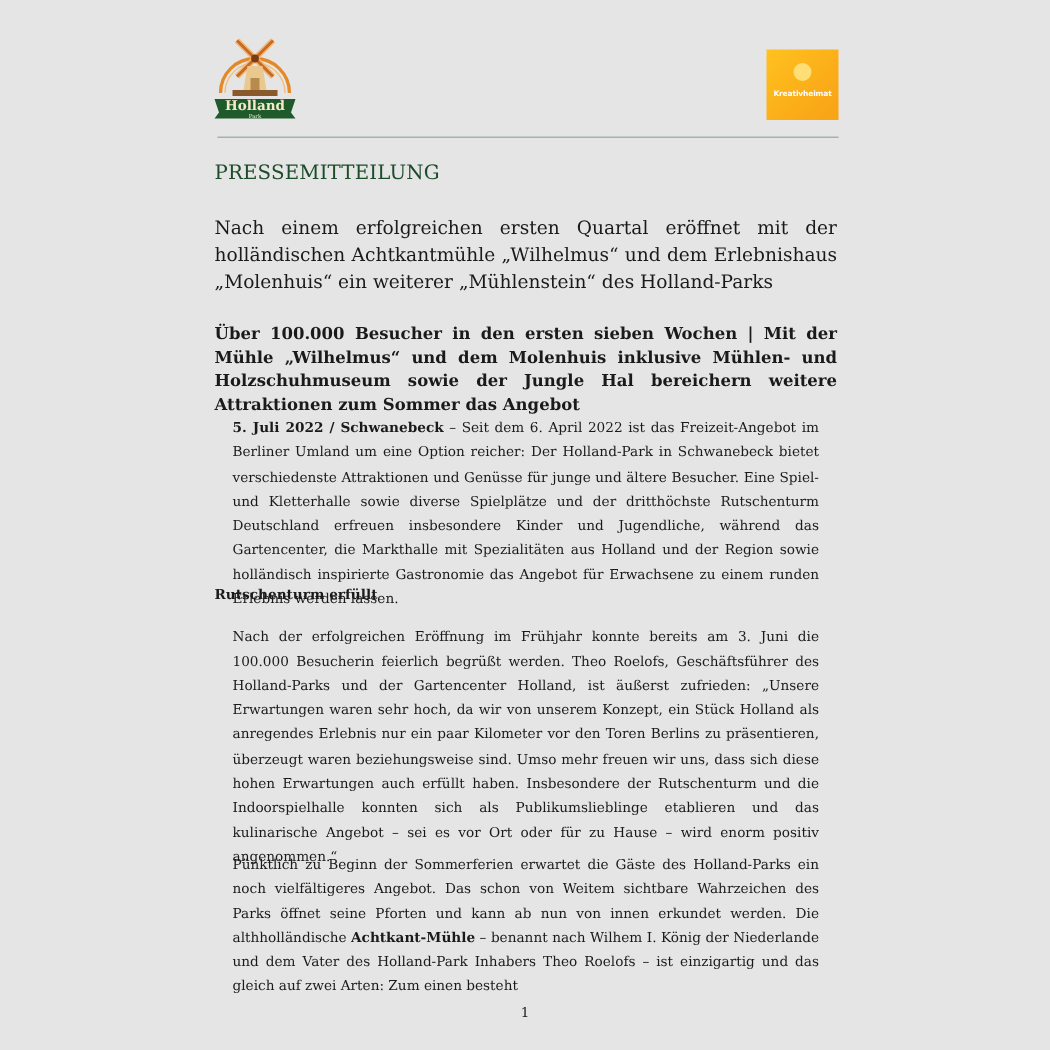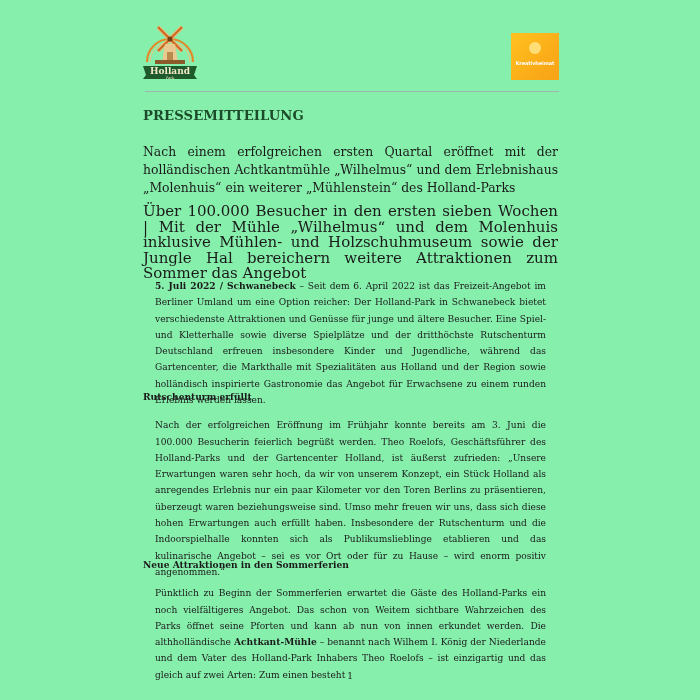--- a/index.html
+++ b/index.html
@@ -1,31 +1,31 @@
 <!DOCTYPE html>
 <html><head>
 <meta charset="utf-8">
 <style>
   html, body { margin: 0; padding: 0; background: #ffffff; }
   body { width: 700px; height: 700px; position: relative; overflow: hidden; }
-  .page { position: absolute; left: 0; top: 0; width: 700px; height: 700px; background: #86efac; }
+  .page { position: absolute; left: 0; top: 0; width: 700px; height: 700px; background: #e5e5e5; }
 
   .logo-left { position: absolute; left: 141px; top: 22px; width: 58px; height: 62px; }
   .logo-right { position: absolute; left: 511px; top: 33px; width: 48px; height: 47px;
     background: linear-gradient(135deg, #ffc21f 0%, #fbad19 60%, #f7a316 100%); }
   .logo-right .sun { position: absolute; left: 18px; top: 9px; width: 12px; height: 12px; border-radius: 50%; background: #ffe07a; opacity: .95; }
   .logo-right .brand { position: absolute; left: 0; right: 0; top: 27px; text-align: center; font-family: "DejaVu Sans", sans-serif; font-weight: bold; font-size: 5px; color: #fff; letter-spacing: -0.1px; }
 
   .rule { position: absolute; left: 145px; top: 91px; width: 414px; height: 1px; background: #9fb5b0; }
 
-  .title { position: absolute; left: 143px; top: 108px; font-family: "DejaVu Serif", serif; font-weight: bold; font-size: 13.2px; color: #1c4c2a; letter-spacing: 0.1px; }
+  .title { position: absolute; left: 143px; top: 108px; font-family: "DejaVu Serif", serif; font-weight: normal; font-size: 13.2px; color: #1c4c2a; letter-spacing: 0.1px; }
 
   .doc { position: absolute; left: 143px; width: 415px; font-family: "DejaVu Serif", serif; color: #1a1a1a; text-align: justify; }
   .headline { top: 143px; font-size: 12.4px; font-weight: normal; line-height: 18px; }
-  .subhead { top: 204px; font-size: 15px; font-weight: normal; line-height: 15.5px; }
+  .subhead { top: 215px; font-size: 11px; font-weight: bold; line-height: 15.5px; }
   .body1 { top: 266px; font-size: 9.1px; line-height: 16.3px; }
   .sec { font-size: 9.1px; line-height: 16.3px; }
   .sec1 { top: 389px; }
   .sec2 { top: 557px; }
   .doc p { margin: 12px; }
   .doc .h { font-weight: bold; display: block; }
   .b { font-weight: bold; }
 
   .pagenum { position: absolute; left: 0; width: 700px; top: 671px; text-align: center; font-family: "DejaVu Serif", serif; font-size: 9px; color: #1a1a1a; }
 </style>
@@ -70,18 +70,17 @@
   <div class="doc body1">
     <p><span class="b">5. Juli 2022 / Schwanebeck</span><span> – Seit dem 6. April 2022 ist das Freizeit-Angebot im Berliner Umland um eine Option reicher: Der Holland-Park in Schwanebeck bietet verschiedenste Attraktionen und Genüsse für junge und ältere Besucher. Eine Spiel- und Kletterhalle sowie diverse Spielplätze und der dritthöchste Rutschenturm Deutschland erfreuen insbesondere Kinder und Jugendliche, während das Gartencenter, die Markthalle mit Spezialitäten aus Holland und der Region sowie holländisch inspirierte Gastronomie das Angebot für Erwachsene zu einem runden Erlebnis werden lassen.</span></p>
   </div>
 
   <div class="doc sec sec1">
     <span class="h">Rutschenturm erfüllt</span>
     <p>Nach der erfolgreichen Eröffnung im Frühjahr konnte bereits am 3. Juni die 100.000 Besucherin feierlich begrüßt werden. Theo Roelofs, Geschäftsführer des Holland-Parks und der Gartencenter Holland, ist äußerst zufrieden: „Unsere Erwartungen waren sehr hoch, da wir von unserem Konzept, ein Stück Holland als anregendes Erlebnis nur ein paar Kilometer vor den Toren Berlins zu präsentieren, überzeugt waren beziehungsweise sind. Umso mehr freuen wir uns, dass sich diese hohen Erwartungen auch erfüllt haben. Insbesondere der Rutschenturm und die Indoorspielhalle konnten sich als Publikumslieblinge etablieren und das kulinarische Angebot – sei es vor Ort oder für zu Hause – wird enorm positiv angenommen.“</p>
   </div>
 
   <div class="doc sec sec2">
-    <span class="h">Neue Attraktionen in den Sommerferien</span>
     <p><span>Pünktlich zu Beginn der Sommerferien erwartet die Gäste des Holland-Parks ein noch vielfältigeres Angebot. Das schon von Weitem sichtbare Wahrzeichen des Parks öffnet seine Pforten und kann ab nun von innen erkundet werden. Die althholländische </span><span class="b">Achtkant-Mühle</span><span> – benannt nach Wilhem I. König der Niederlande und dem Vater des Holland-Park Inhabers Theo Roelofs – ist einzigartig und das gleich auf zwei Arten: Zum einen besteht</span></p>
   </div>
 
   <div class="pagenum">1</div>
 </div>
 
 </body></html>

